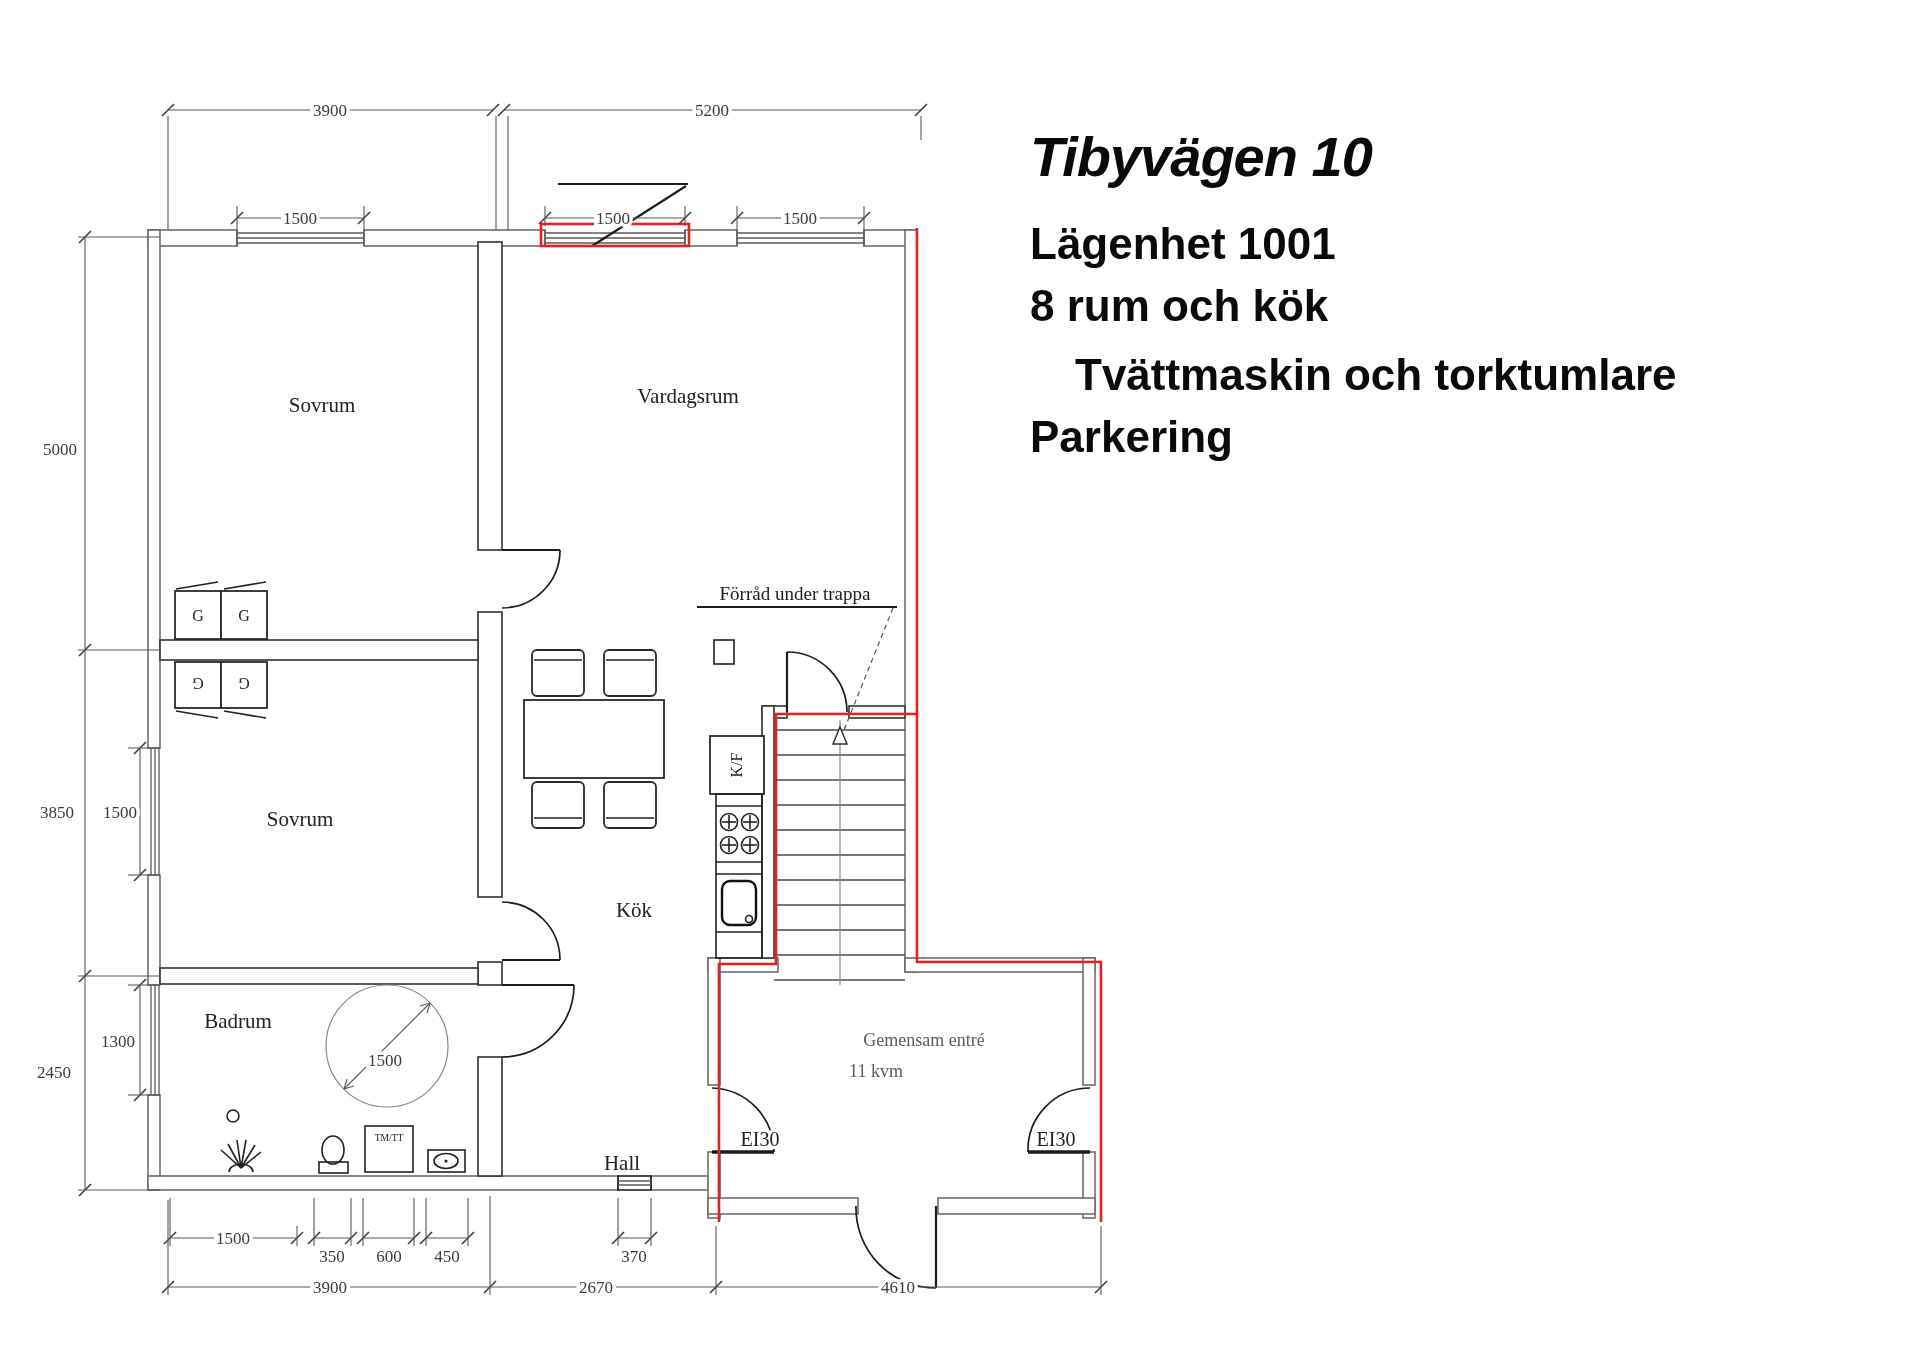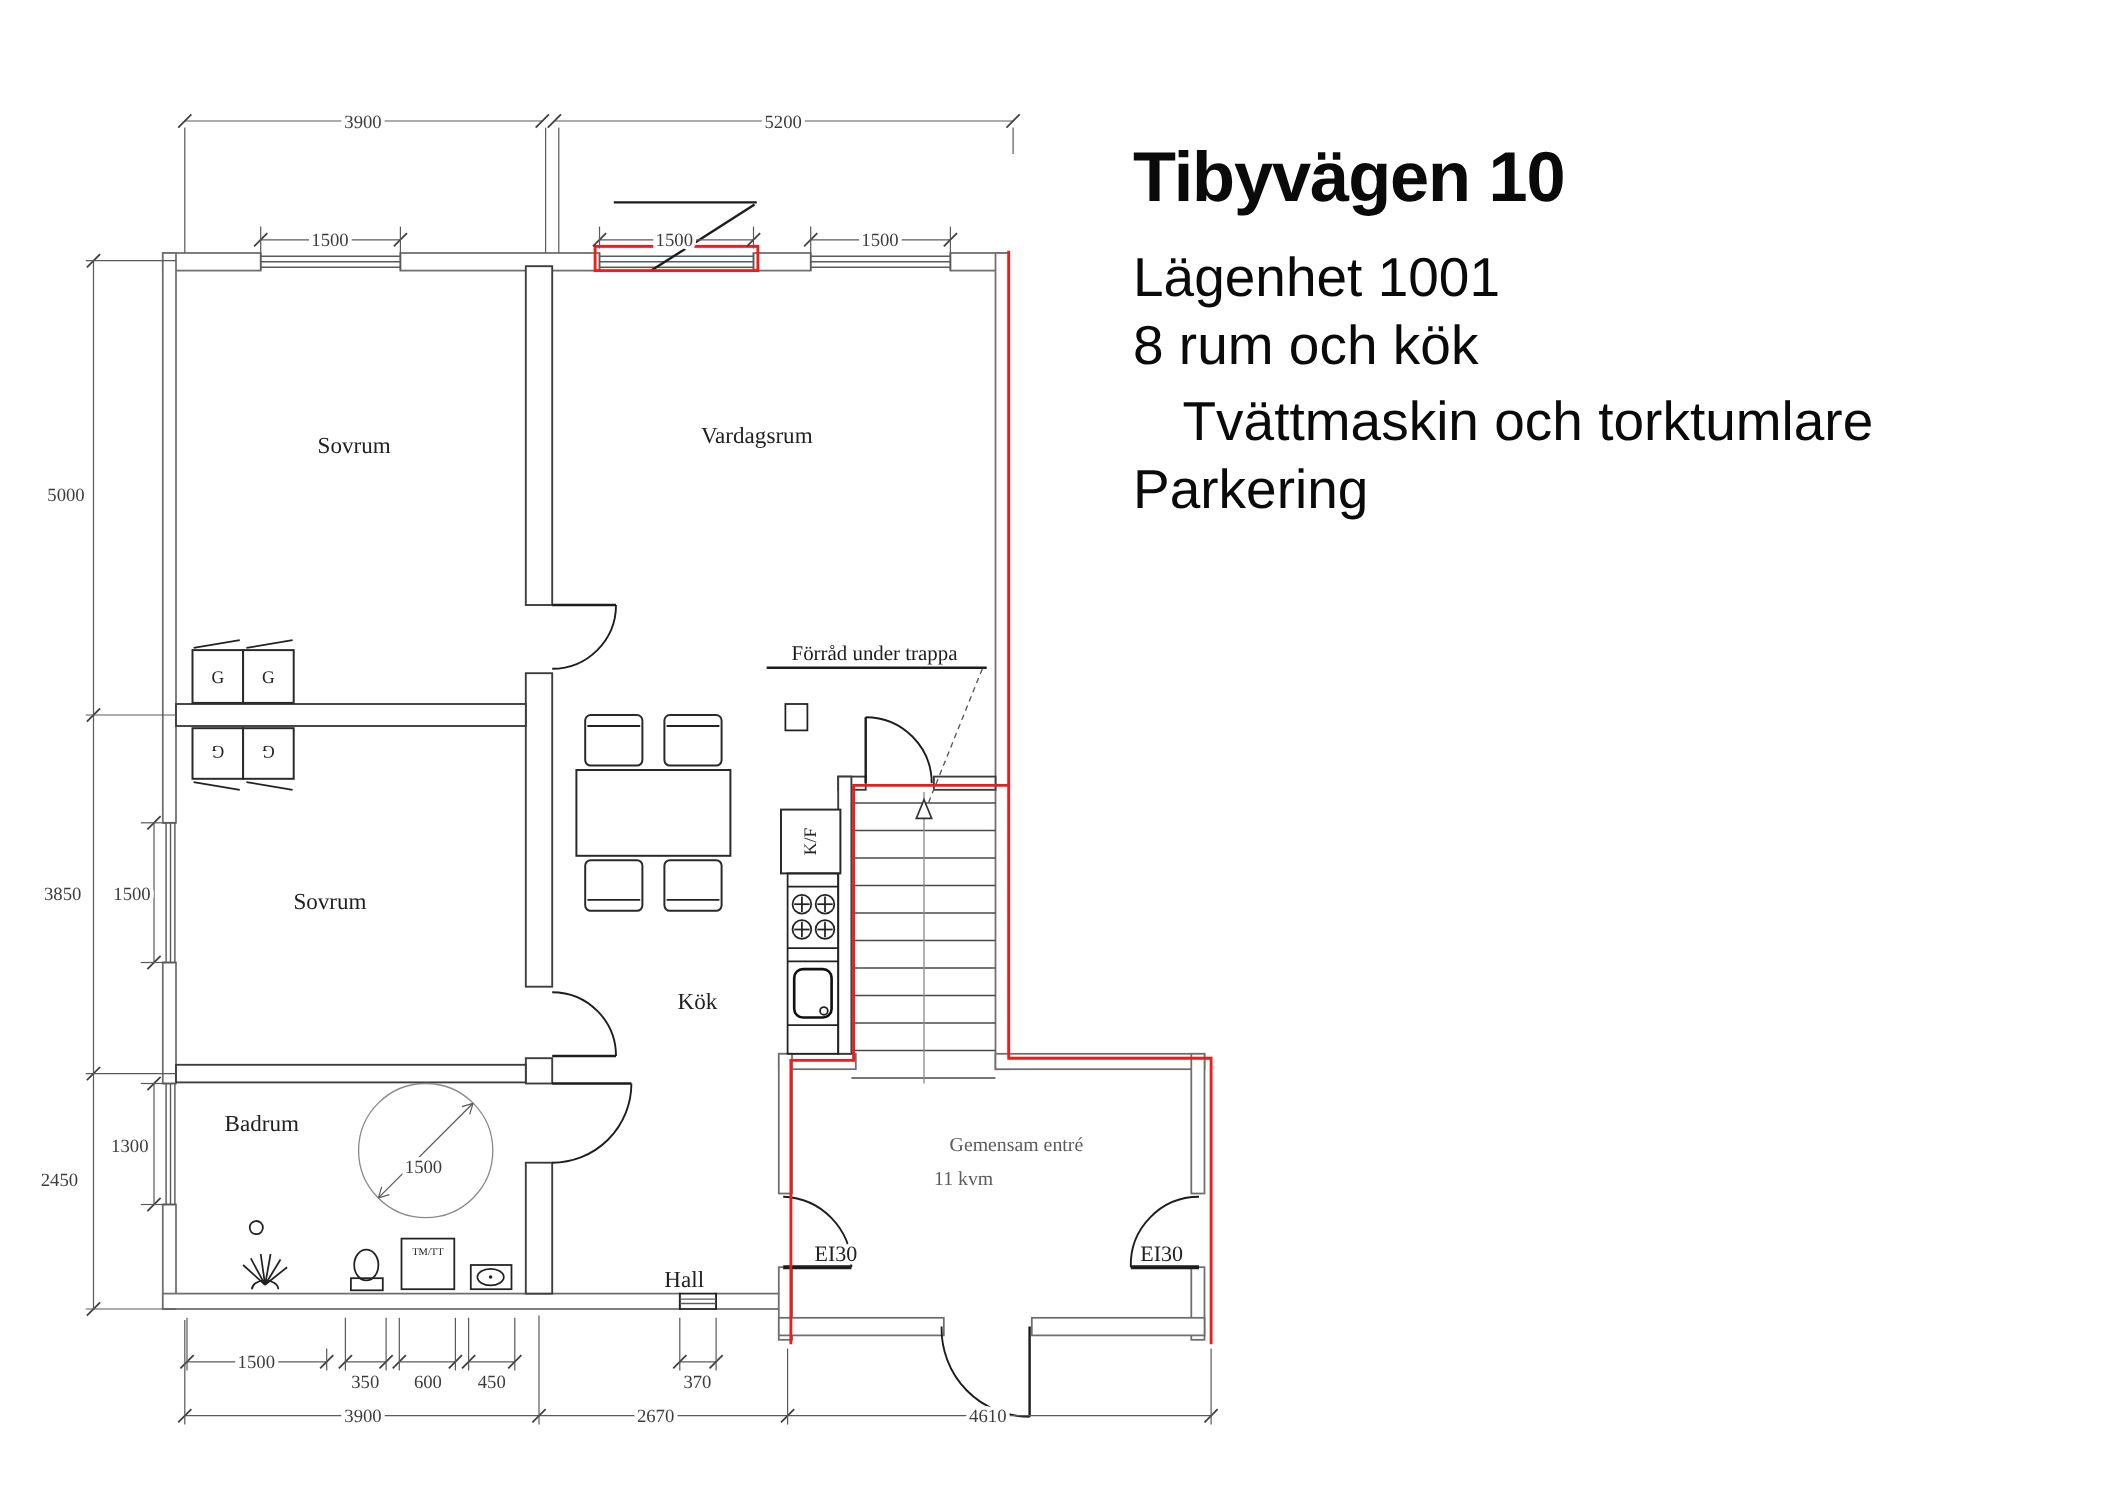--- a/index.html
+++ b/index.html
@@ -21,22 +21,22 @@
   .dash{stroke:#555;stroke-width:1.2;fill:none;stroke-dasharray:5 4;}
   .red{stroke:#ee1c1c;stroke-width:2.6;fill:none;}
   .dimtext{font:17px "Liberation Serif",serif;fill:#3c3c3c;text-anchor:middle;paint-order:stroke;stroke:#fff;stroke-width:7px;}
   .roomtext{font:21px "Liberation Serif",serif;fill:#222;text-anchor:middle;paint-order:stroke;stroke:#fff;stroke-width:6px;}
   .graytext{font:18px "Liberation Serif",serif;fill:#5c5c5c;text-anchor:middle;}
   .fixtext{font:16px "Liberation Serif",serif;fill:#222;text-anchor:middle;}
   .fixtextsm{font:9.5px "Liberation Serif",serif;fill:#222;text-anchor:middle;}
   .notetext{font:19px "Liberation Serif",serif;fill:#1d1d1d;text-anchor:middle;}
   
   .info{position:absolute;left:1030px;top:128px;font-family:"Liberation Sans",sans-serif;color:#0a0a0a;}
-  .info h1{margin:0 0 26px 0;font-size:64px;font-weight:bold;letter-spacing:-1px;line-height:1.05;}
-  .iline{font-size:50px;line-height:62px;font-weight:400;}
+  .info h1{margin:0 0 26px 0;font-size:56px;font-weight:bold;letter-spacing:-1px;line-height:1.05;font-style:italic;}
+  .iline{font-size:44px;line-height:62px;font-weight:700;}
   .iline.gap{margin-top:7px;margin-left:45px;}
 </style>
 </head>
 <body>
 
 <div id="stage">
 
 <svg id="plan" width="1150" height="1357" viewBox="0 0 1150 1357" xmlns="http://www.w3.org/2000/svg">
 
   <g>

